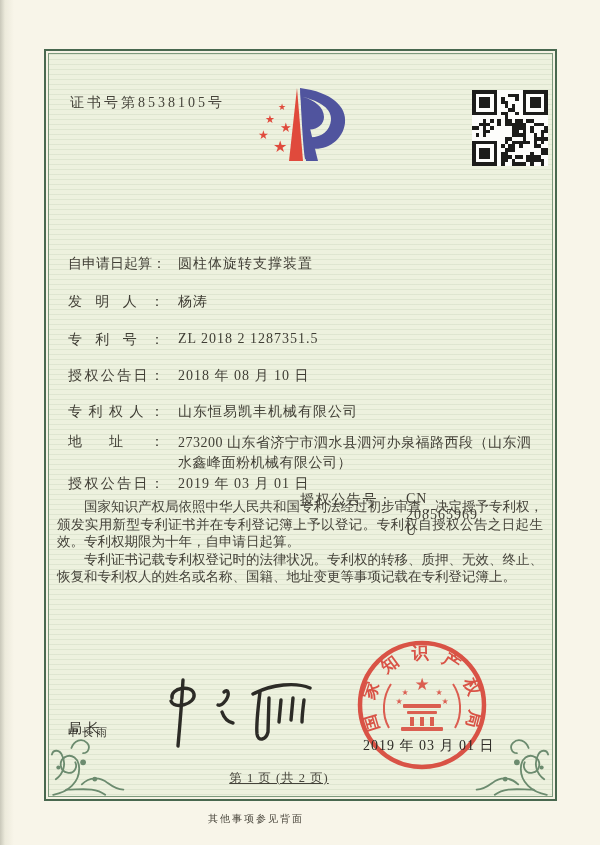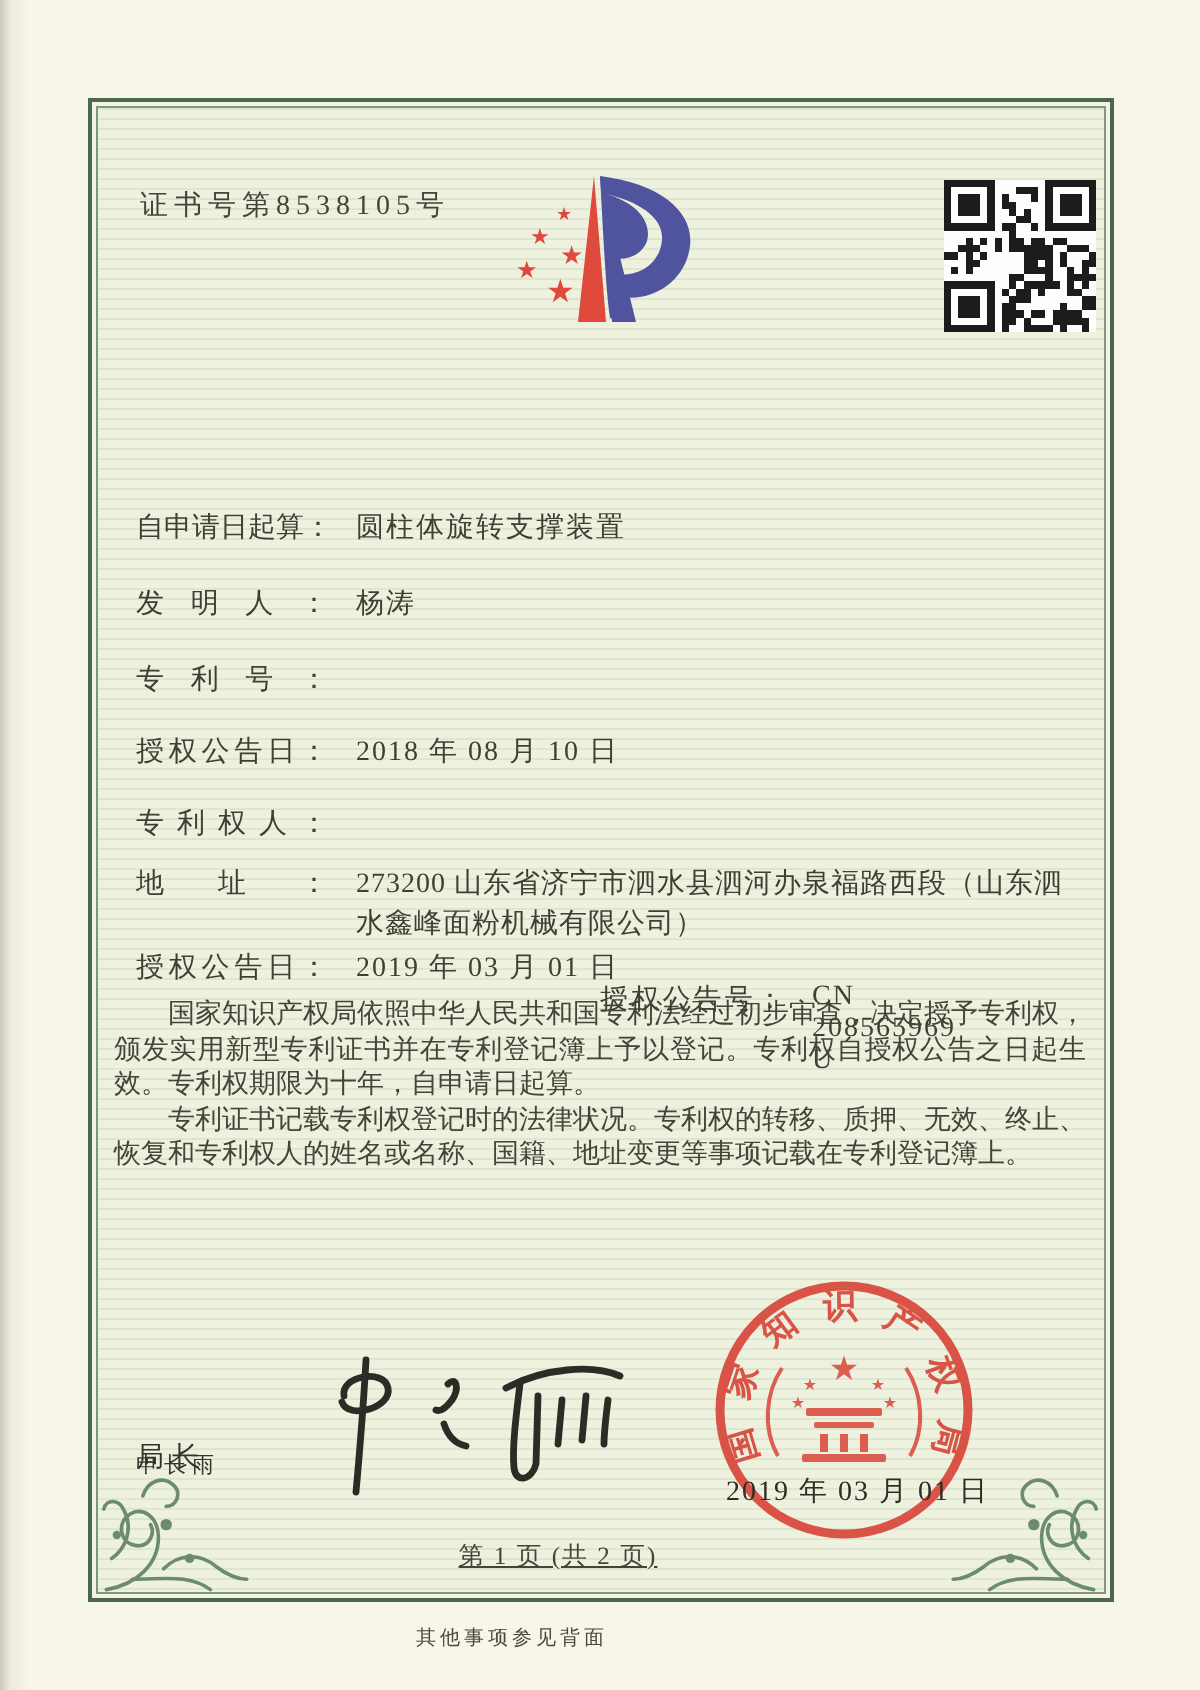--- a/index.html
+++ b/index.html
@@ -233,27 +233,29 @@
     <div class="frow" style="top:6px">
       <span class="flabel">自申请日起算：</span>
       <span class="fvalue">圆柱体旋转支撑装置</span>
     </div>
     <div class="frow" style="top:44px">
       <span class="flabel">发明人：</span>
       <span class="fvalue">杨涛</span>
     </div>
     <div class="frow" style="top:82px">
       <span class="flabel">专利号：</span>
+      <span class="fvalue">ZL 2018 2 1287351.5</span>
     </div>
     <div class="frow" style="top:118px">
       <span class="flabel">授权公告日：</span>
       <span class="fvalue">2018 年 08 月 10 日</span>
     </div>
     <div class="frow" style="top:154px">
       <span class="flabel">专利权人：</span>
+      <span class="fvalue">山东恒易凯丰机械有限公司</span>
     </div>
     <div class="frow" style="top:184px">
       <span class="flabel">地址：</span>
       <span class="fvalue wrap">273200 山东省济宁市泗水县泗河办泉福路西段（山东泗水鑫峰面粉机械有限公司）</span>
     </div>
     <div class="frow" style="top:226px">
       <span class="flabel">授权公告日：</span>
       <span class="fvalue">2019 年 03 月 01 日</span>
       <span class="grant-pair2">
         <span class="flabel">授权公告号：</span>

